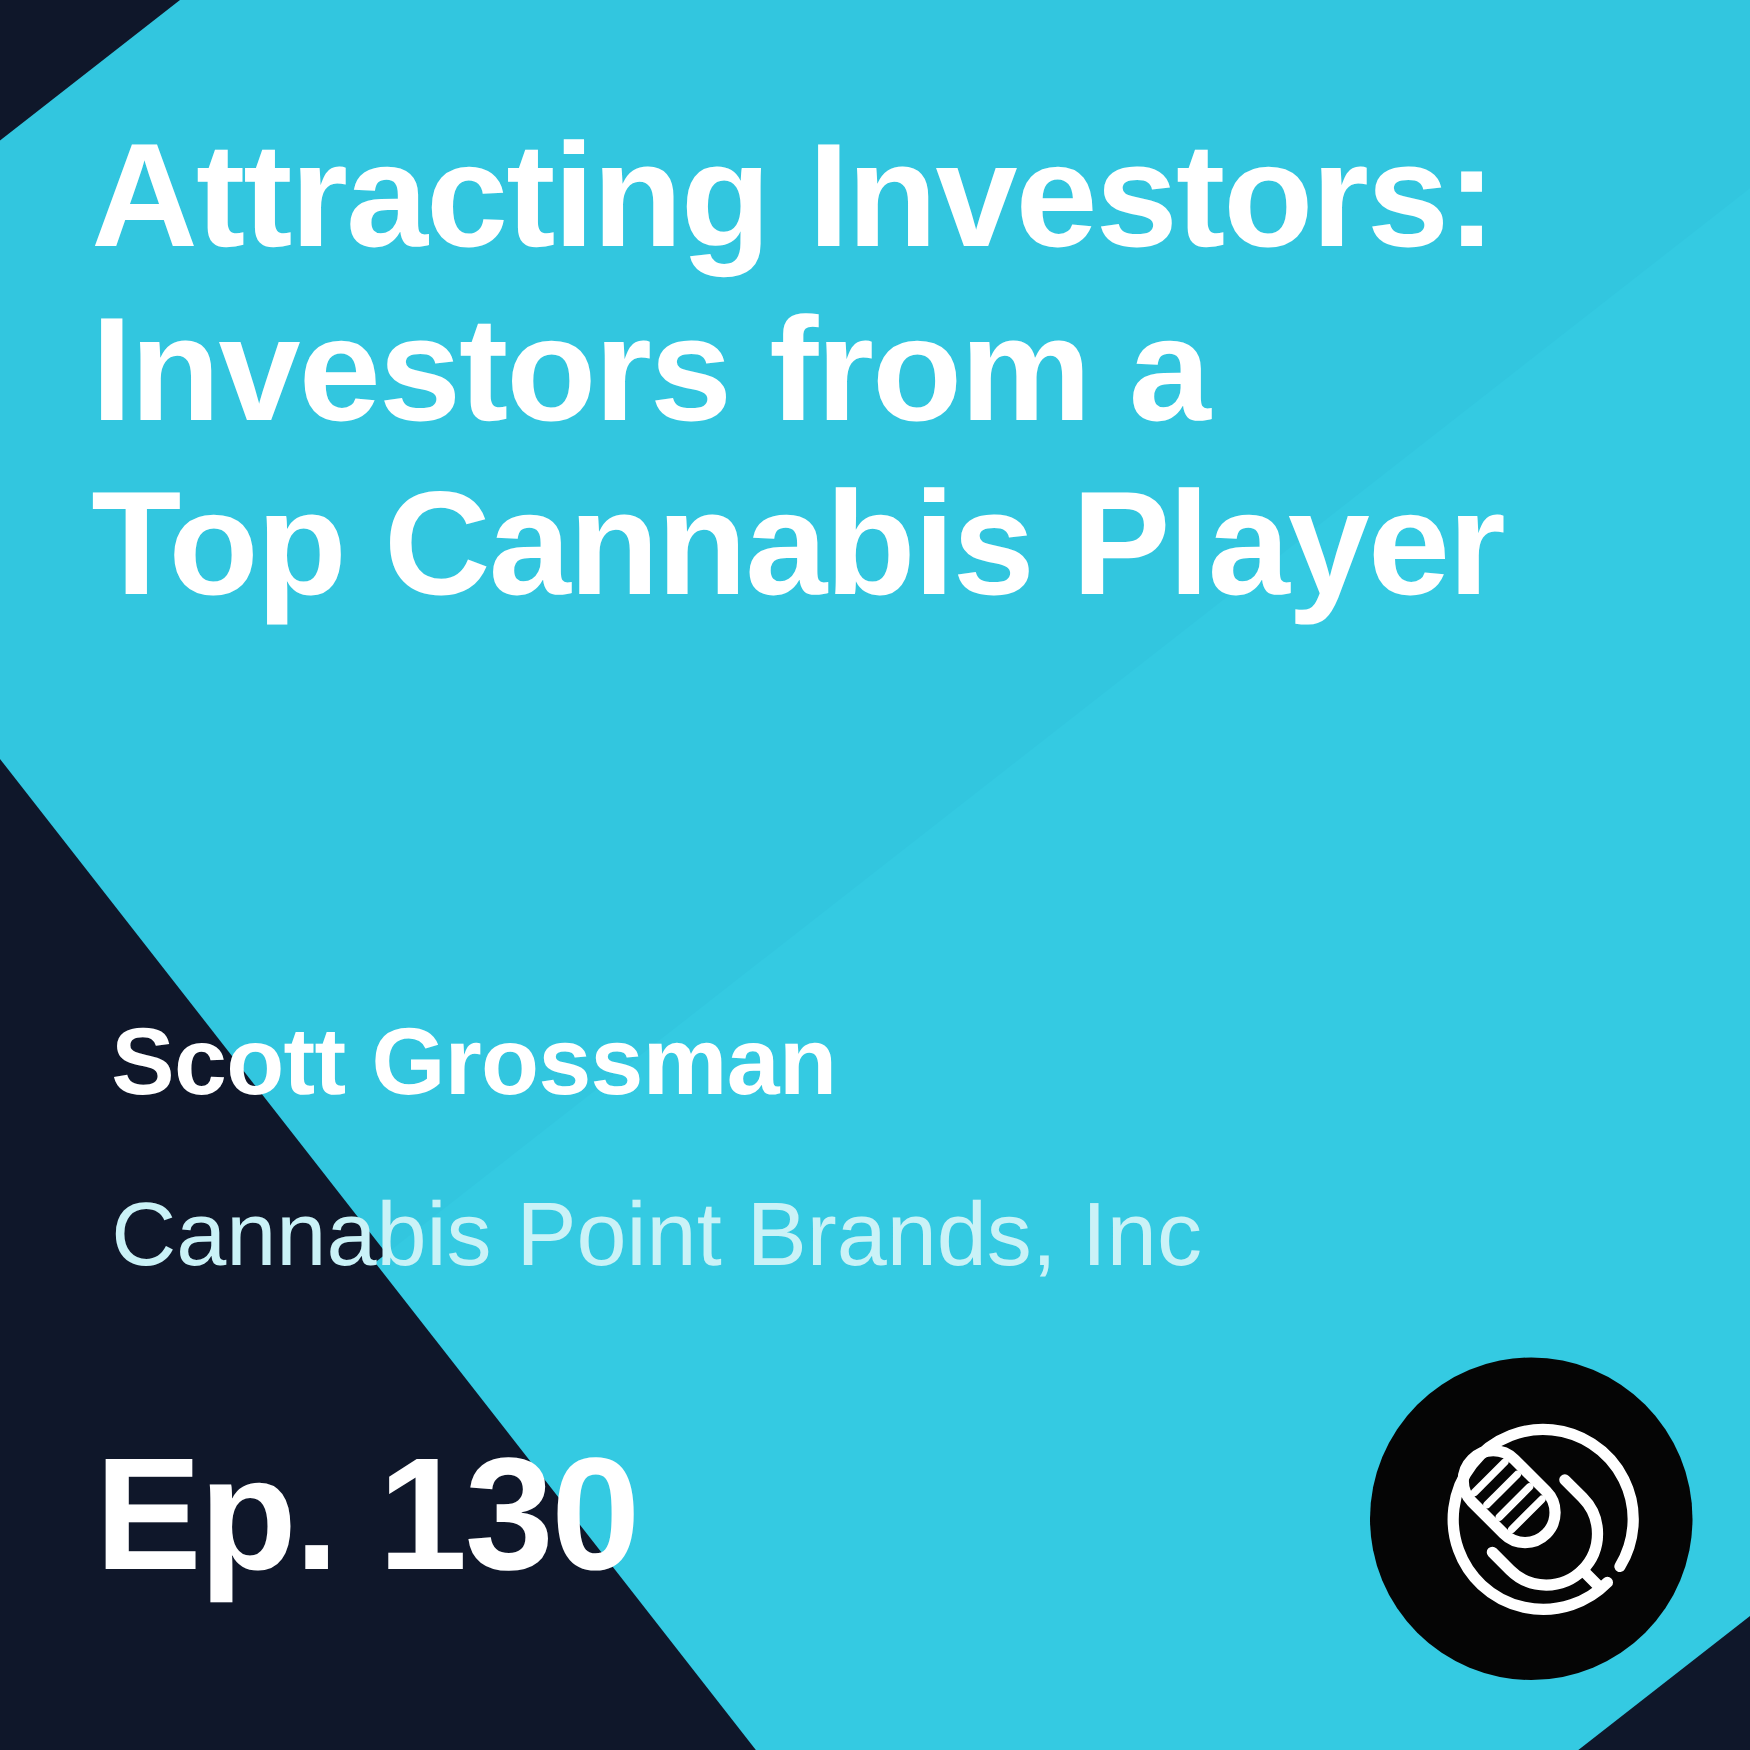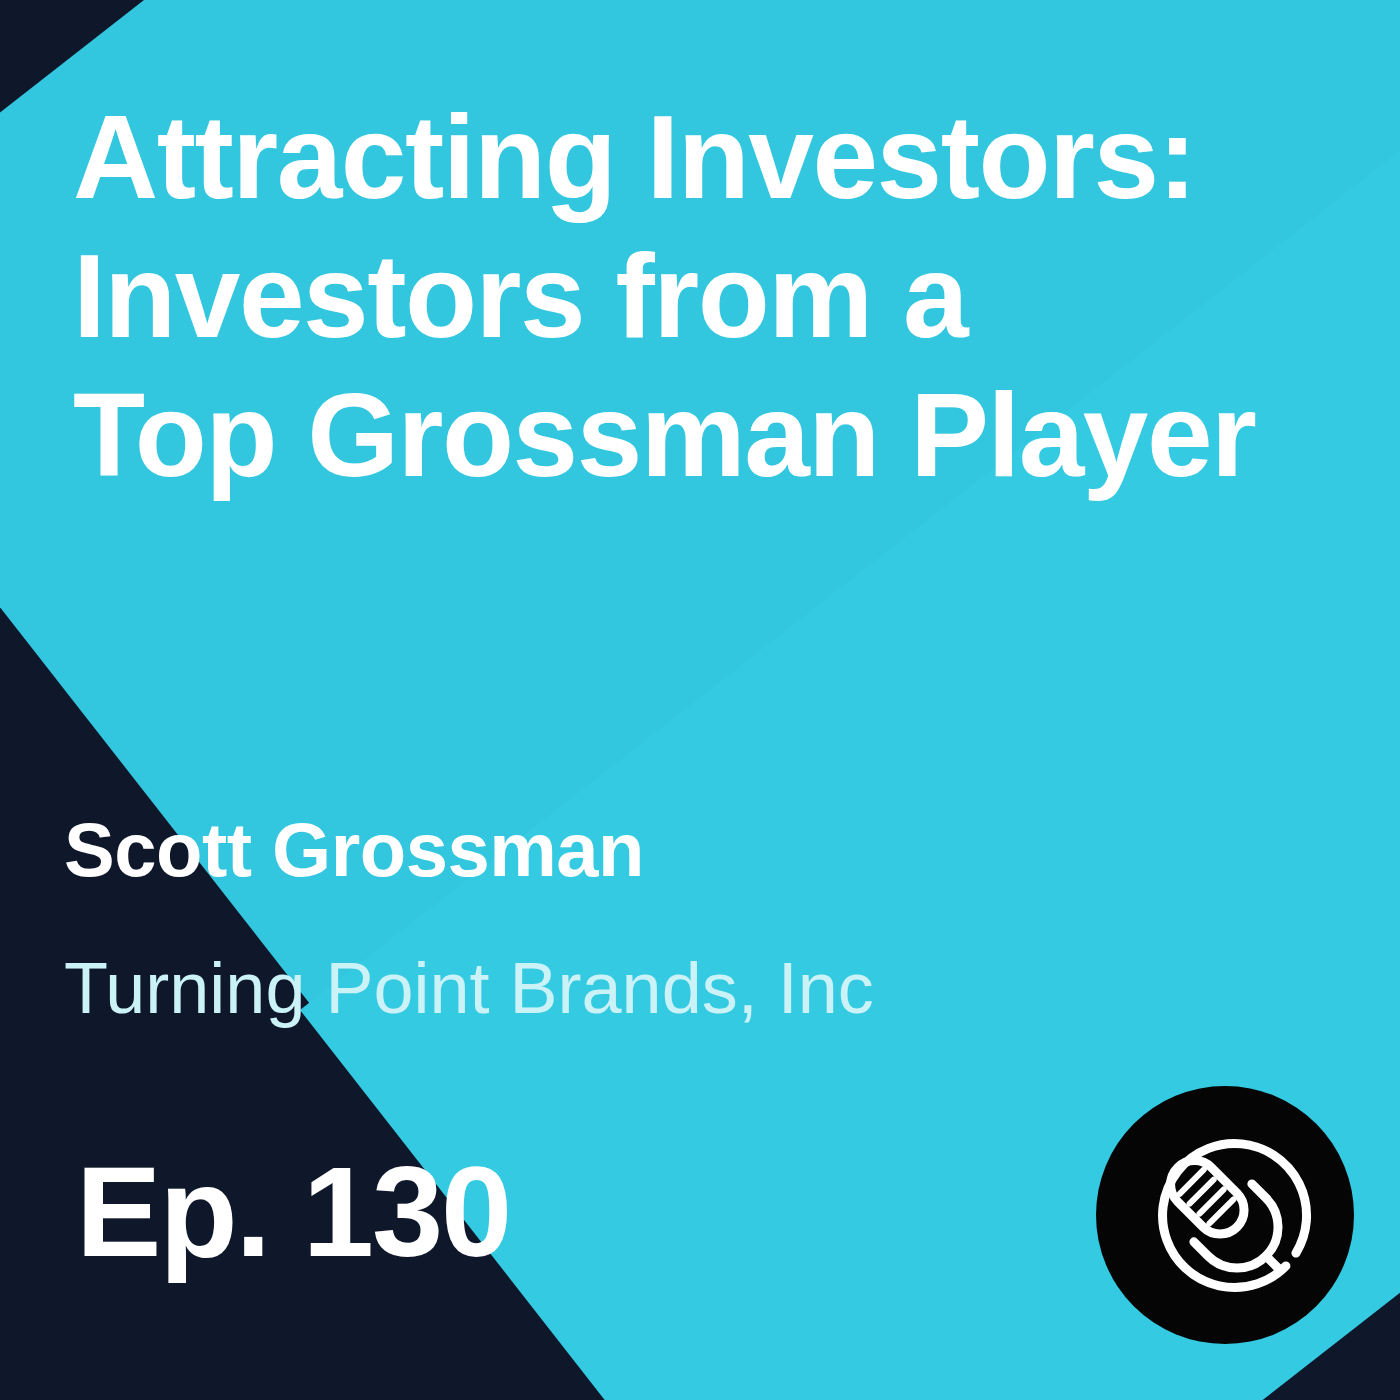--- a/index.html
+++ b/index.html
@@ -68,21 +68,21 @@
     margin: 0;
     font-size: 118px;
     line-height: 1.18;
     font-weight: 700;
     letter-spacing: -1.5px;
     color: #ffffff;
   }
 
   .speaker-block {
     position: absolute;
-    left: 64px;
+    left: 89px;
     top: 812px;
     width: 1200px;
   }
   .speaker-name {
     margin: 0;
     font-size: 76px;
     line-height: 1.0;
     font-weight: 700;
     letter-spacing: -0.5px;
     color: #ffffff;
@@ -133,26 +133,26 @@
     <div class="bg-arc"></div>
     <div class="bg-wedge"></div>
     <div class="bg-wedge2"></div>
   </div>
 
   <div class="content">
 
     <h1 class="title">
       <span>Attracting Investors:</span><br>
       <span>Investors from a</span><br>
-      <span>Top Grossman Player</span>
+      <span>Top Cannabis Player</span>
     </h1>
 
     <div class="speaker-block">
       <p class="speaker-name">Scott Grossman</p>
-      <p class="speaker-org">Turning Point Brands, Inc</p>
+      <p class="speaker-org">Cannabis Point Brands, Inc</p>
     </div>
 
     <p class="episode">Ep. 130</p>
 
     <div class="logo-badge">
       <svg viewBox="0 0 258 258" xmlns="http://www.w3.org/2000/svg">
 
         <path d="M 190.5 181.0
                  A 72 72 0 1 0 178.0 191.5" fill="none" stroke="#ffffff" stroke-width="9" stroke-linecap="round" transform="rotate(-12 129 129)"></path>
 

